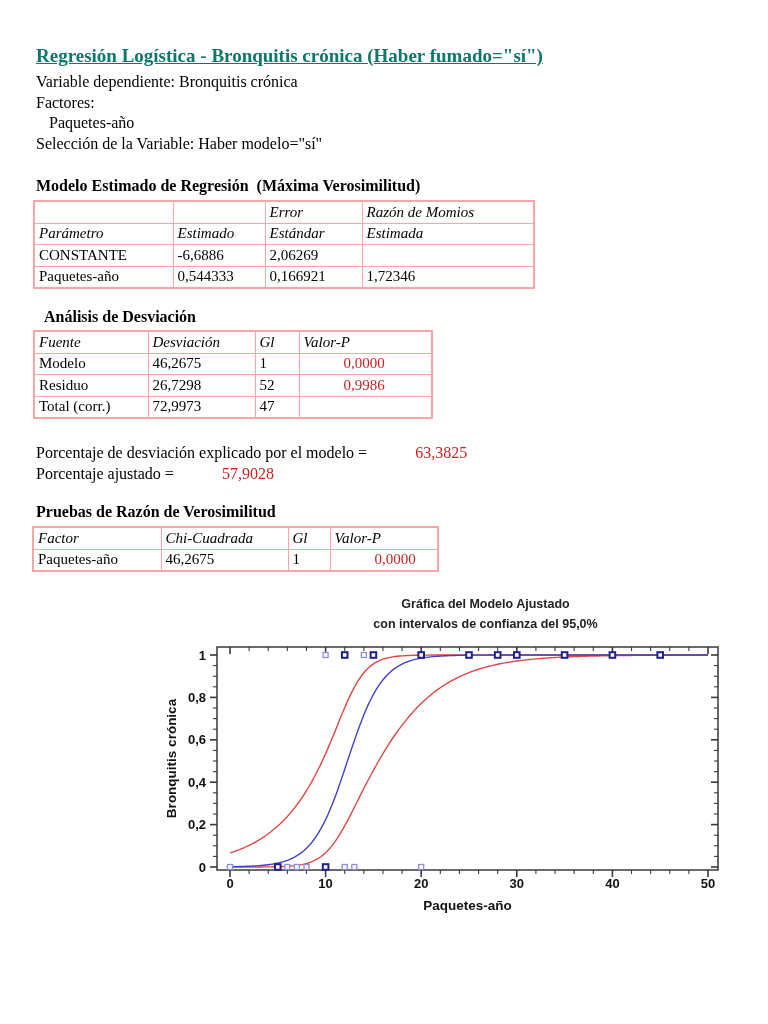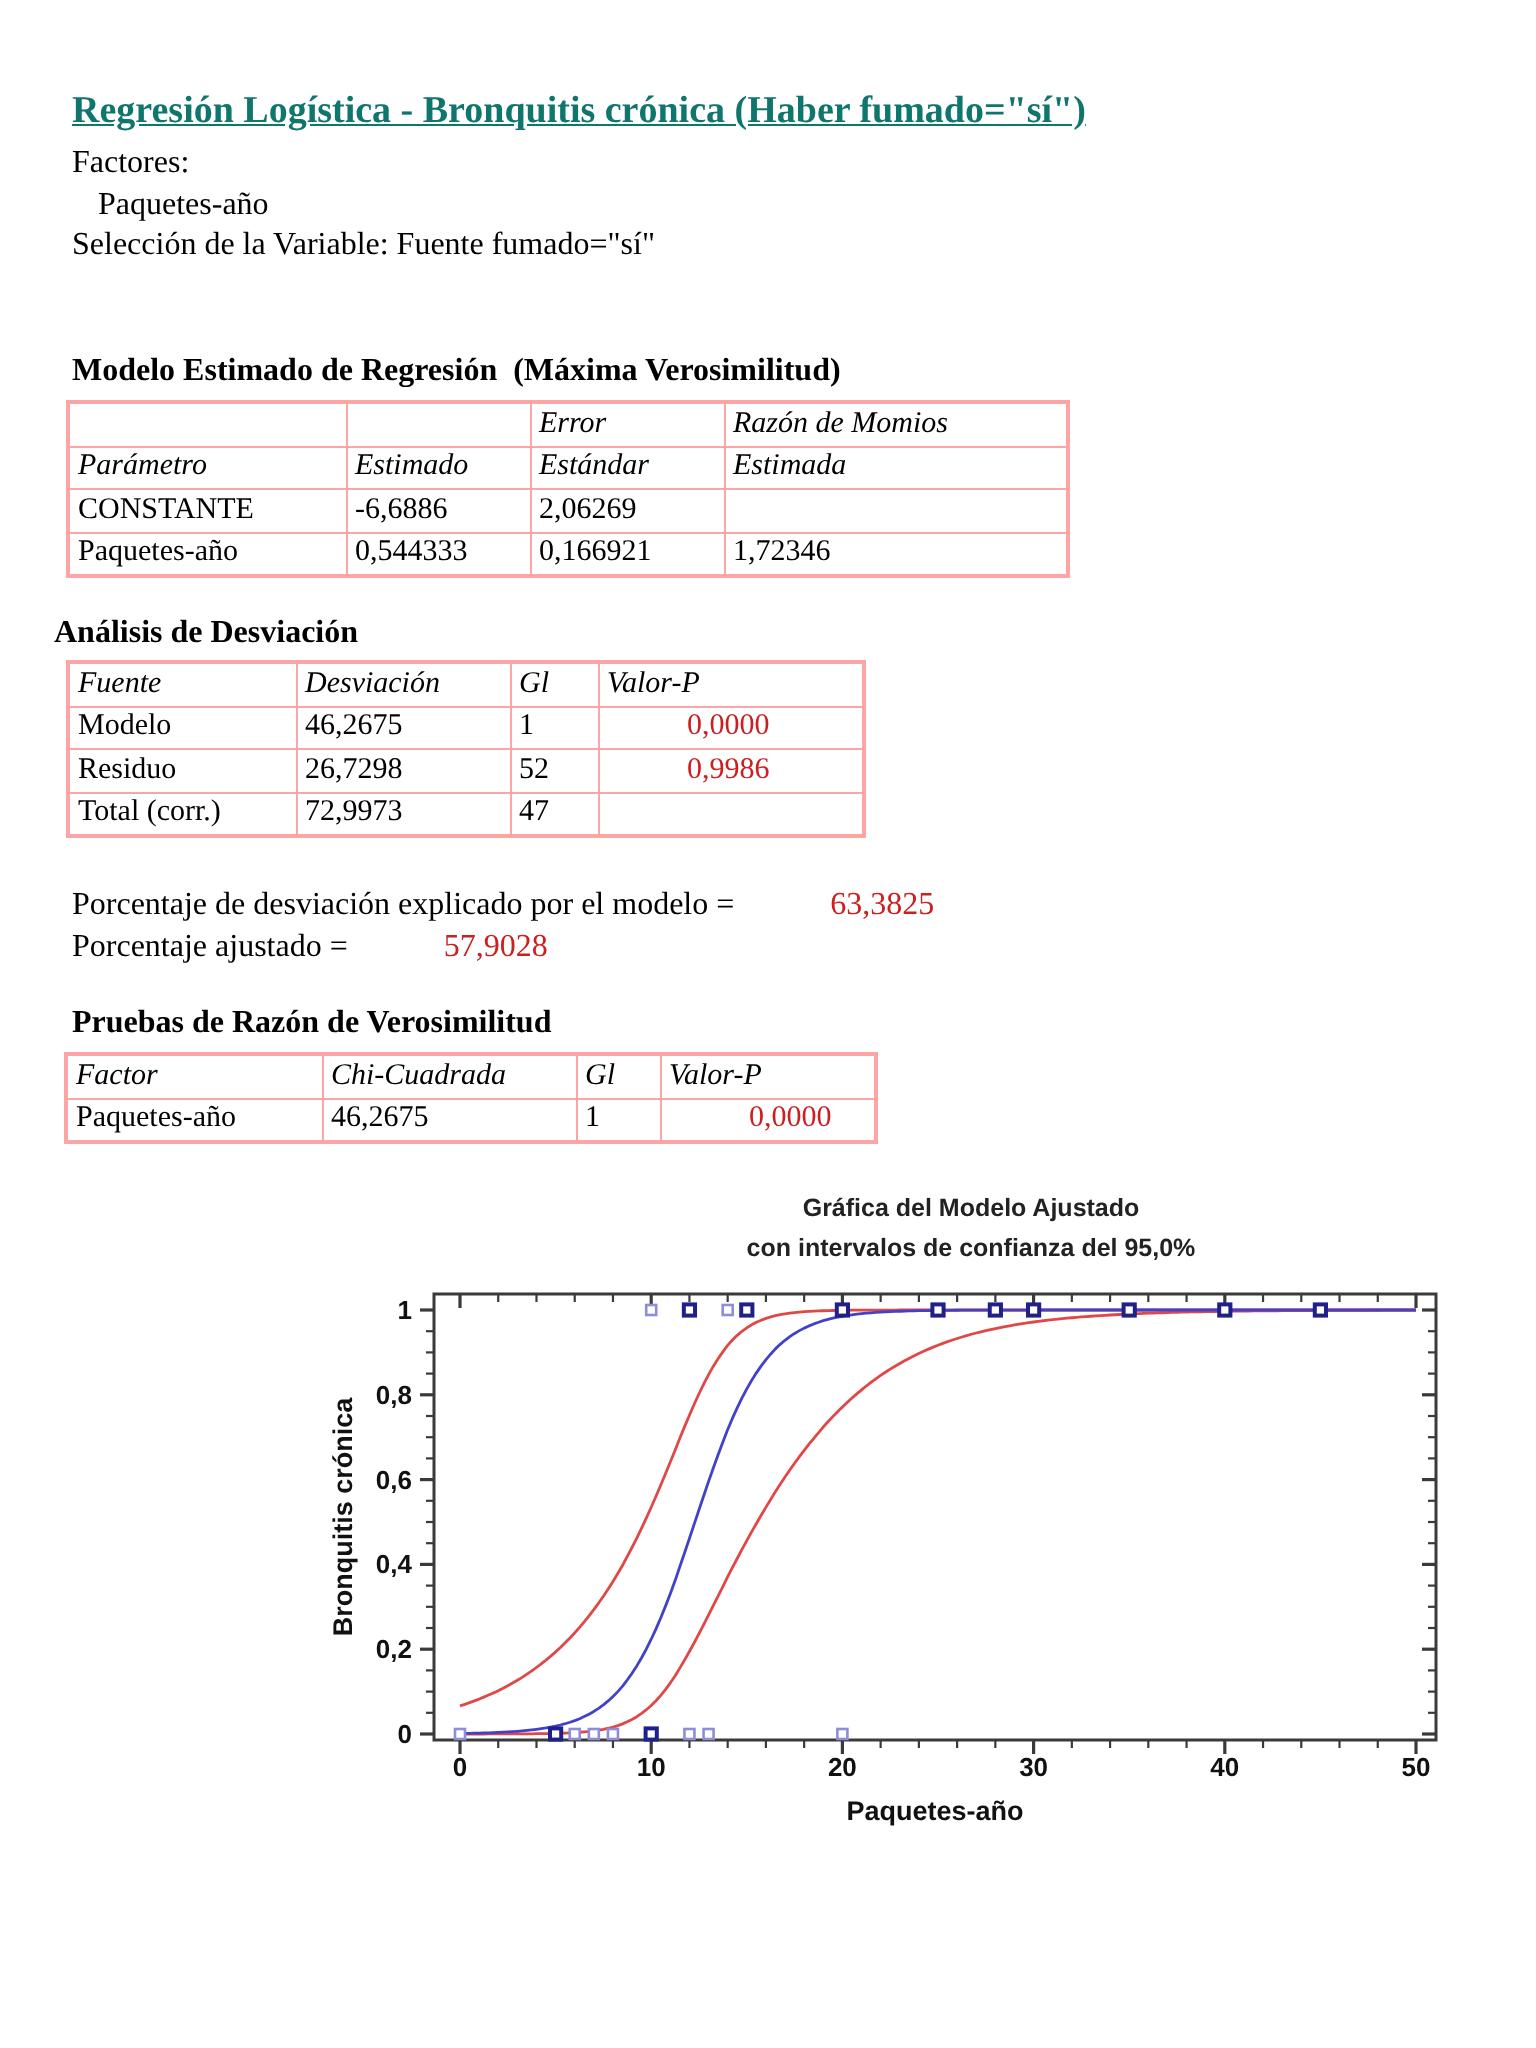--- a/index.html
+++ b/index.html
@@ -5,21 +5,21 @@
   html,body{margin:0;padding:0;background:#ffffff;}
   body{width:768px;height:1024px;position:relative;overflow:hidden;
        font-family:"Liberation Serif","DejaVu Serif",serif;color:#000;}
   .abs{position:absolute;}
   #main-title{left:36px;top:45px;font-size:19px;font-weight:bold;
               color:#0f766e;text-decoration:underline;white-space:nowrap;}
   .info{left:36px;top:72px;font-size:16px;line-height:20.5px;}
   .indent{padding-left:13px;}
   .h2{font-size:16px;font-weight:bold;white-space:pre-wrap;}
   #h2-model{left:36px;top:177px;}
-  #h2-dev{left:27px;top:308px;}
+  #h2-dev{left:44px;top:308px;}
   #h2-lr{left:36px;top:503px;}
   table{border-collapse:collapse;font-size:15px;table-layout:fixed;}
   table,td{border:1px solid #fca5a5;}
   table{border-width:2px;}
   td{height:20.5px;padding:0 3px 0 4px;vertical-align:middle;overflow:hidden;white-space:nowrap;}
   #table-model{left:33px;top:200px;}
   #table-dev{left:33px;top:330px;}
   #table-lr{left:32px;top:526px;}
   .hdr td{font-style:italic;}
   .red{color:#cc1f1f;padding-left:44px;}
@@ -28,23 +28,24 @@
                font-family:"Liberation Sans","DejaVu Sans",sans-serif;
                font-weight:bold;font-size:12.5px;line-height:20px;color:#222;}
   #chart{left:0;top:580px;}
 </style>
 </head>
 <body>
 
 <div id="main-title" class="abs">Regresión Logística - Bronquitis crónica (Haber fumado="sí")</div>
 
 <div class="abs info">
+  <div>Variable dependiente: Bronquitis crónica</div>
   <div>Factores:</div>
   <div class="indent">Paquetes-año</div>
-  <div>Selección de la Variable: Fuente fumado="sí"</div>
+  <div>Selección de la Variable: Haber modelo="sí"</div>
 </div>
 
 <div id="h2-model" class="abs h2">Modelo Estimado de Regresión  (Máxima Verosimilitud)</div>
 
 <table id="table-model" class="abs">
   <colgroup>
       <col style="width:139px">
       <col style="width:92px">
       <col style="width:97px">
       <col style="width:172px">

